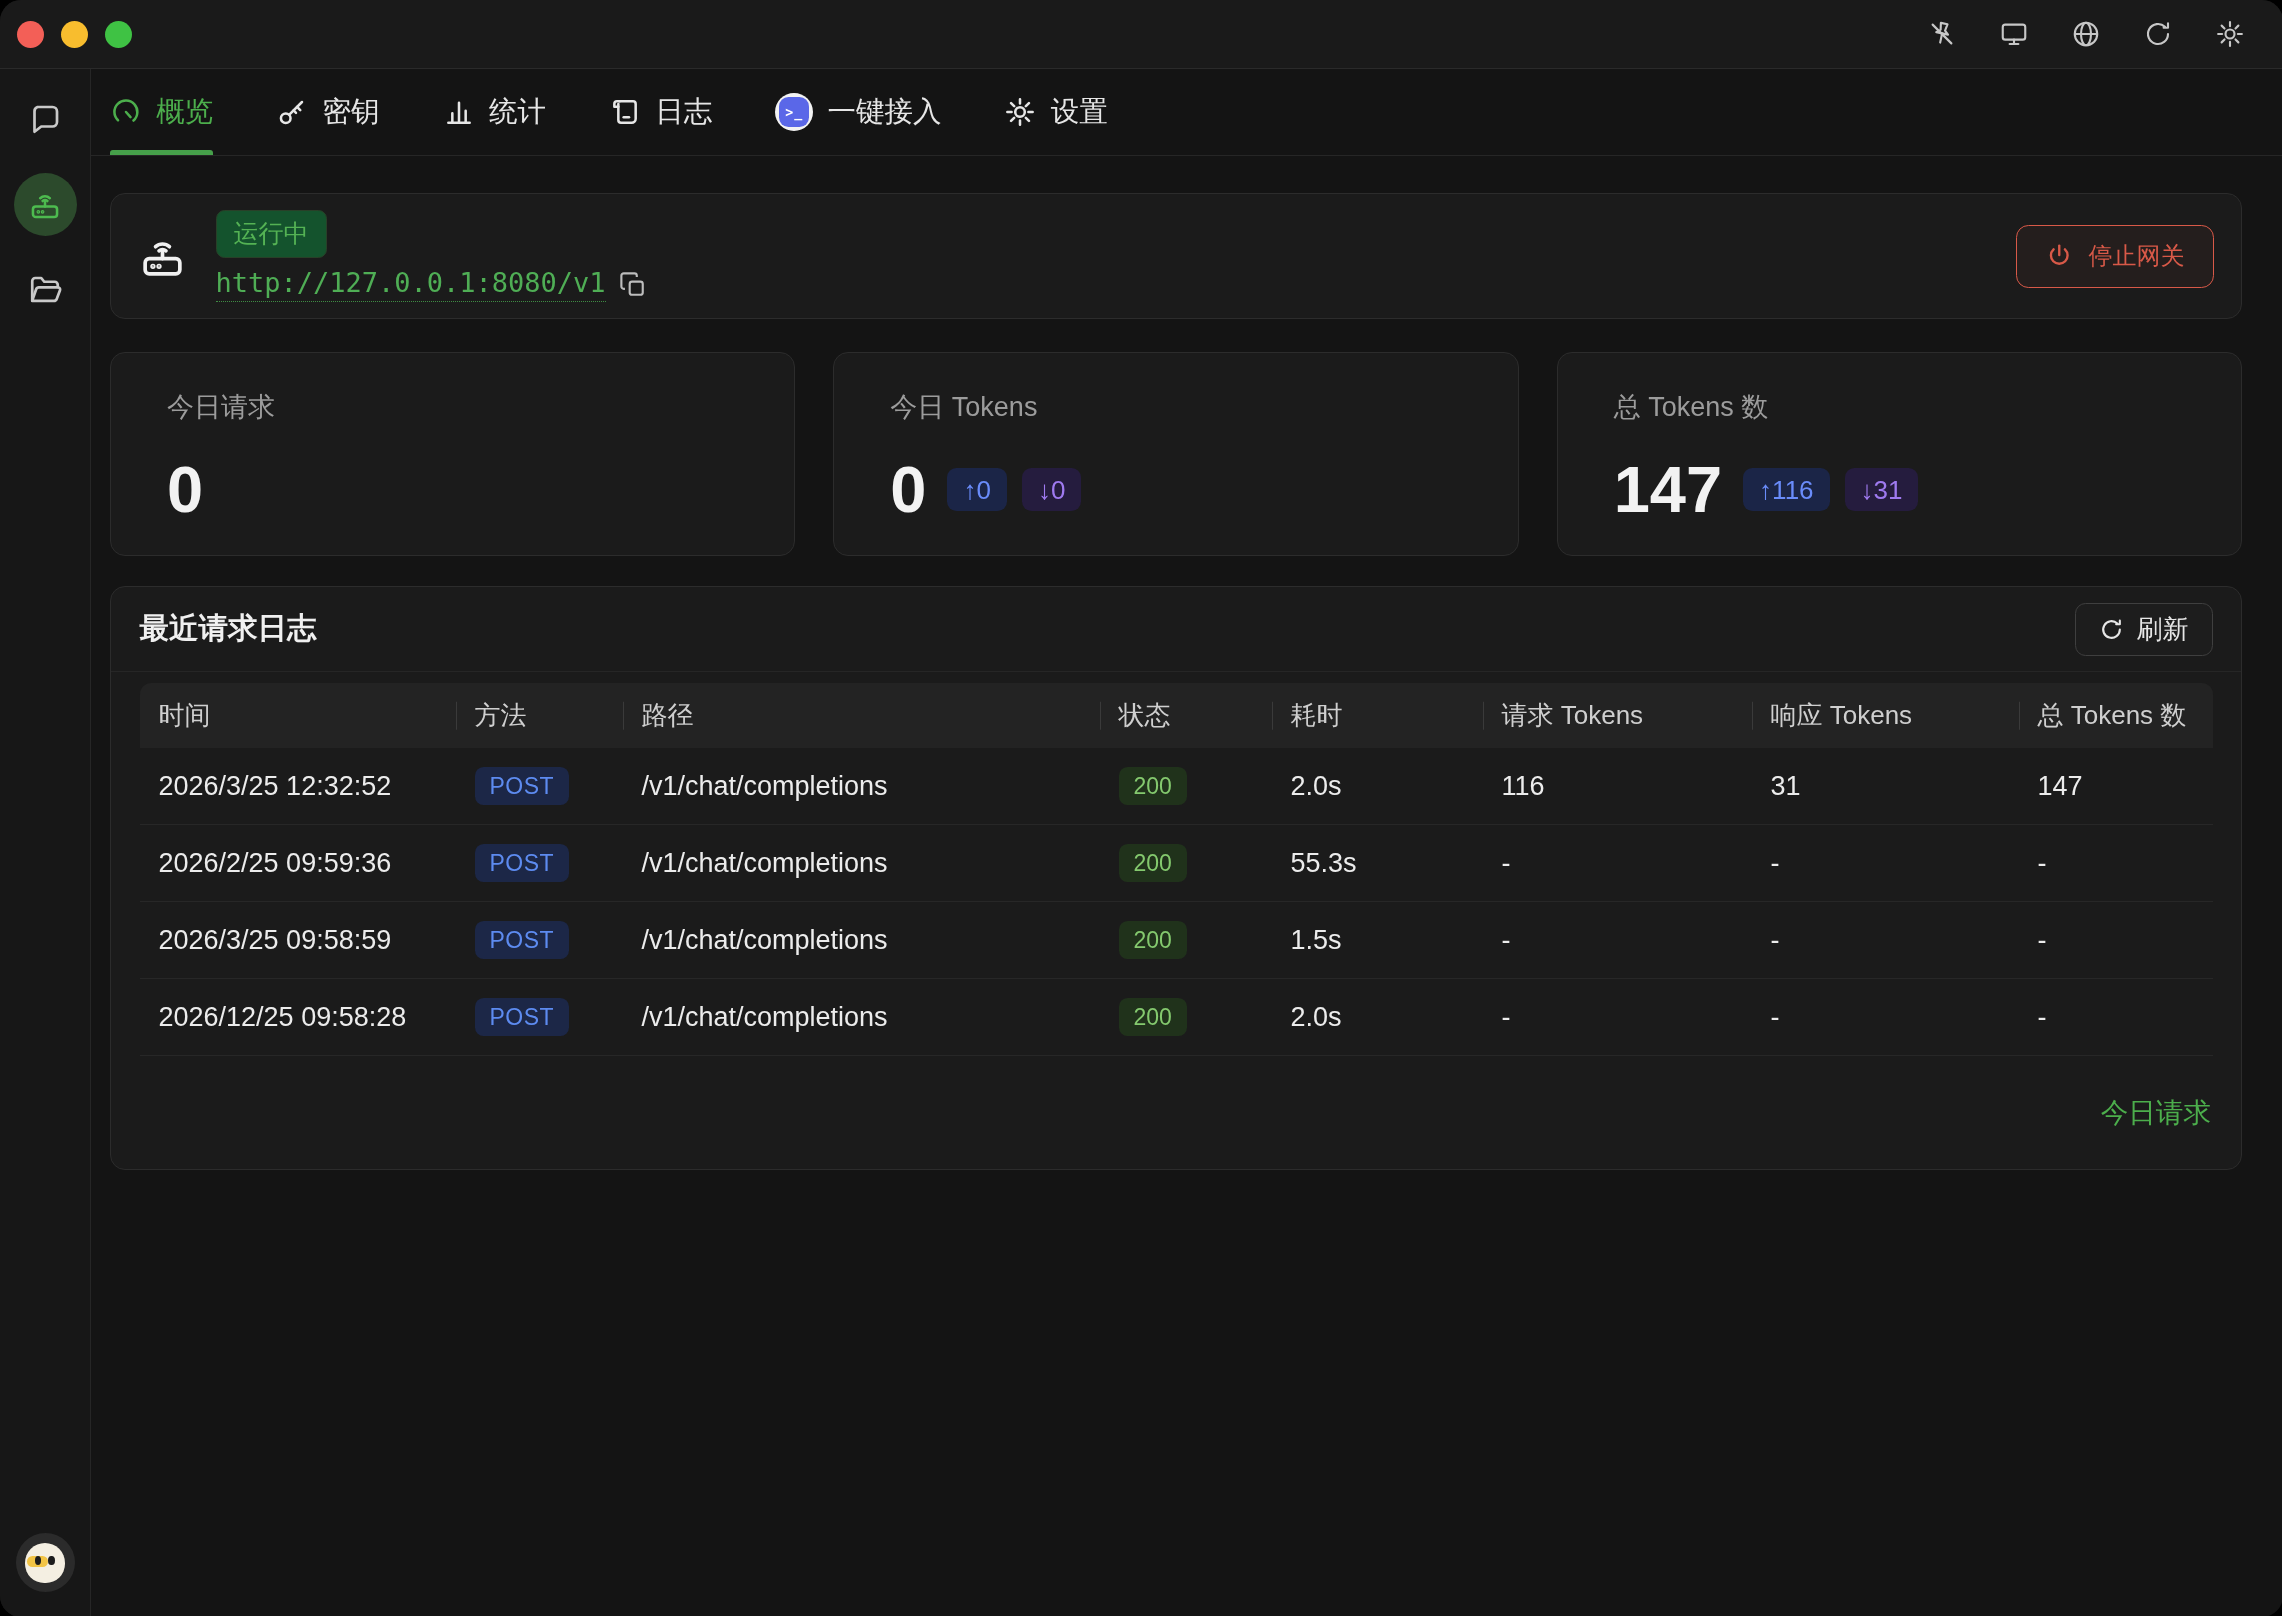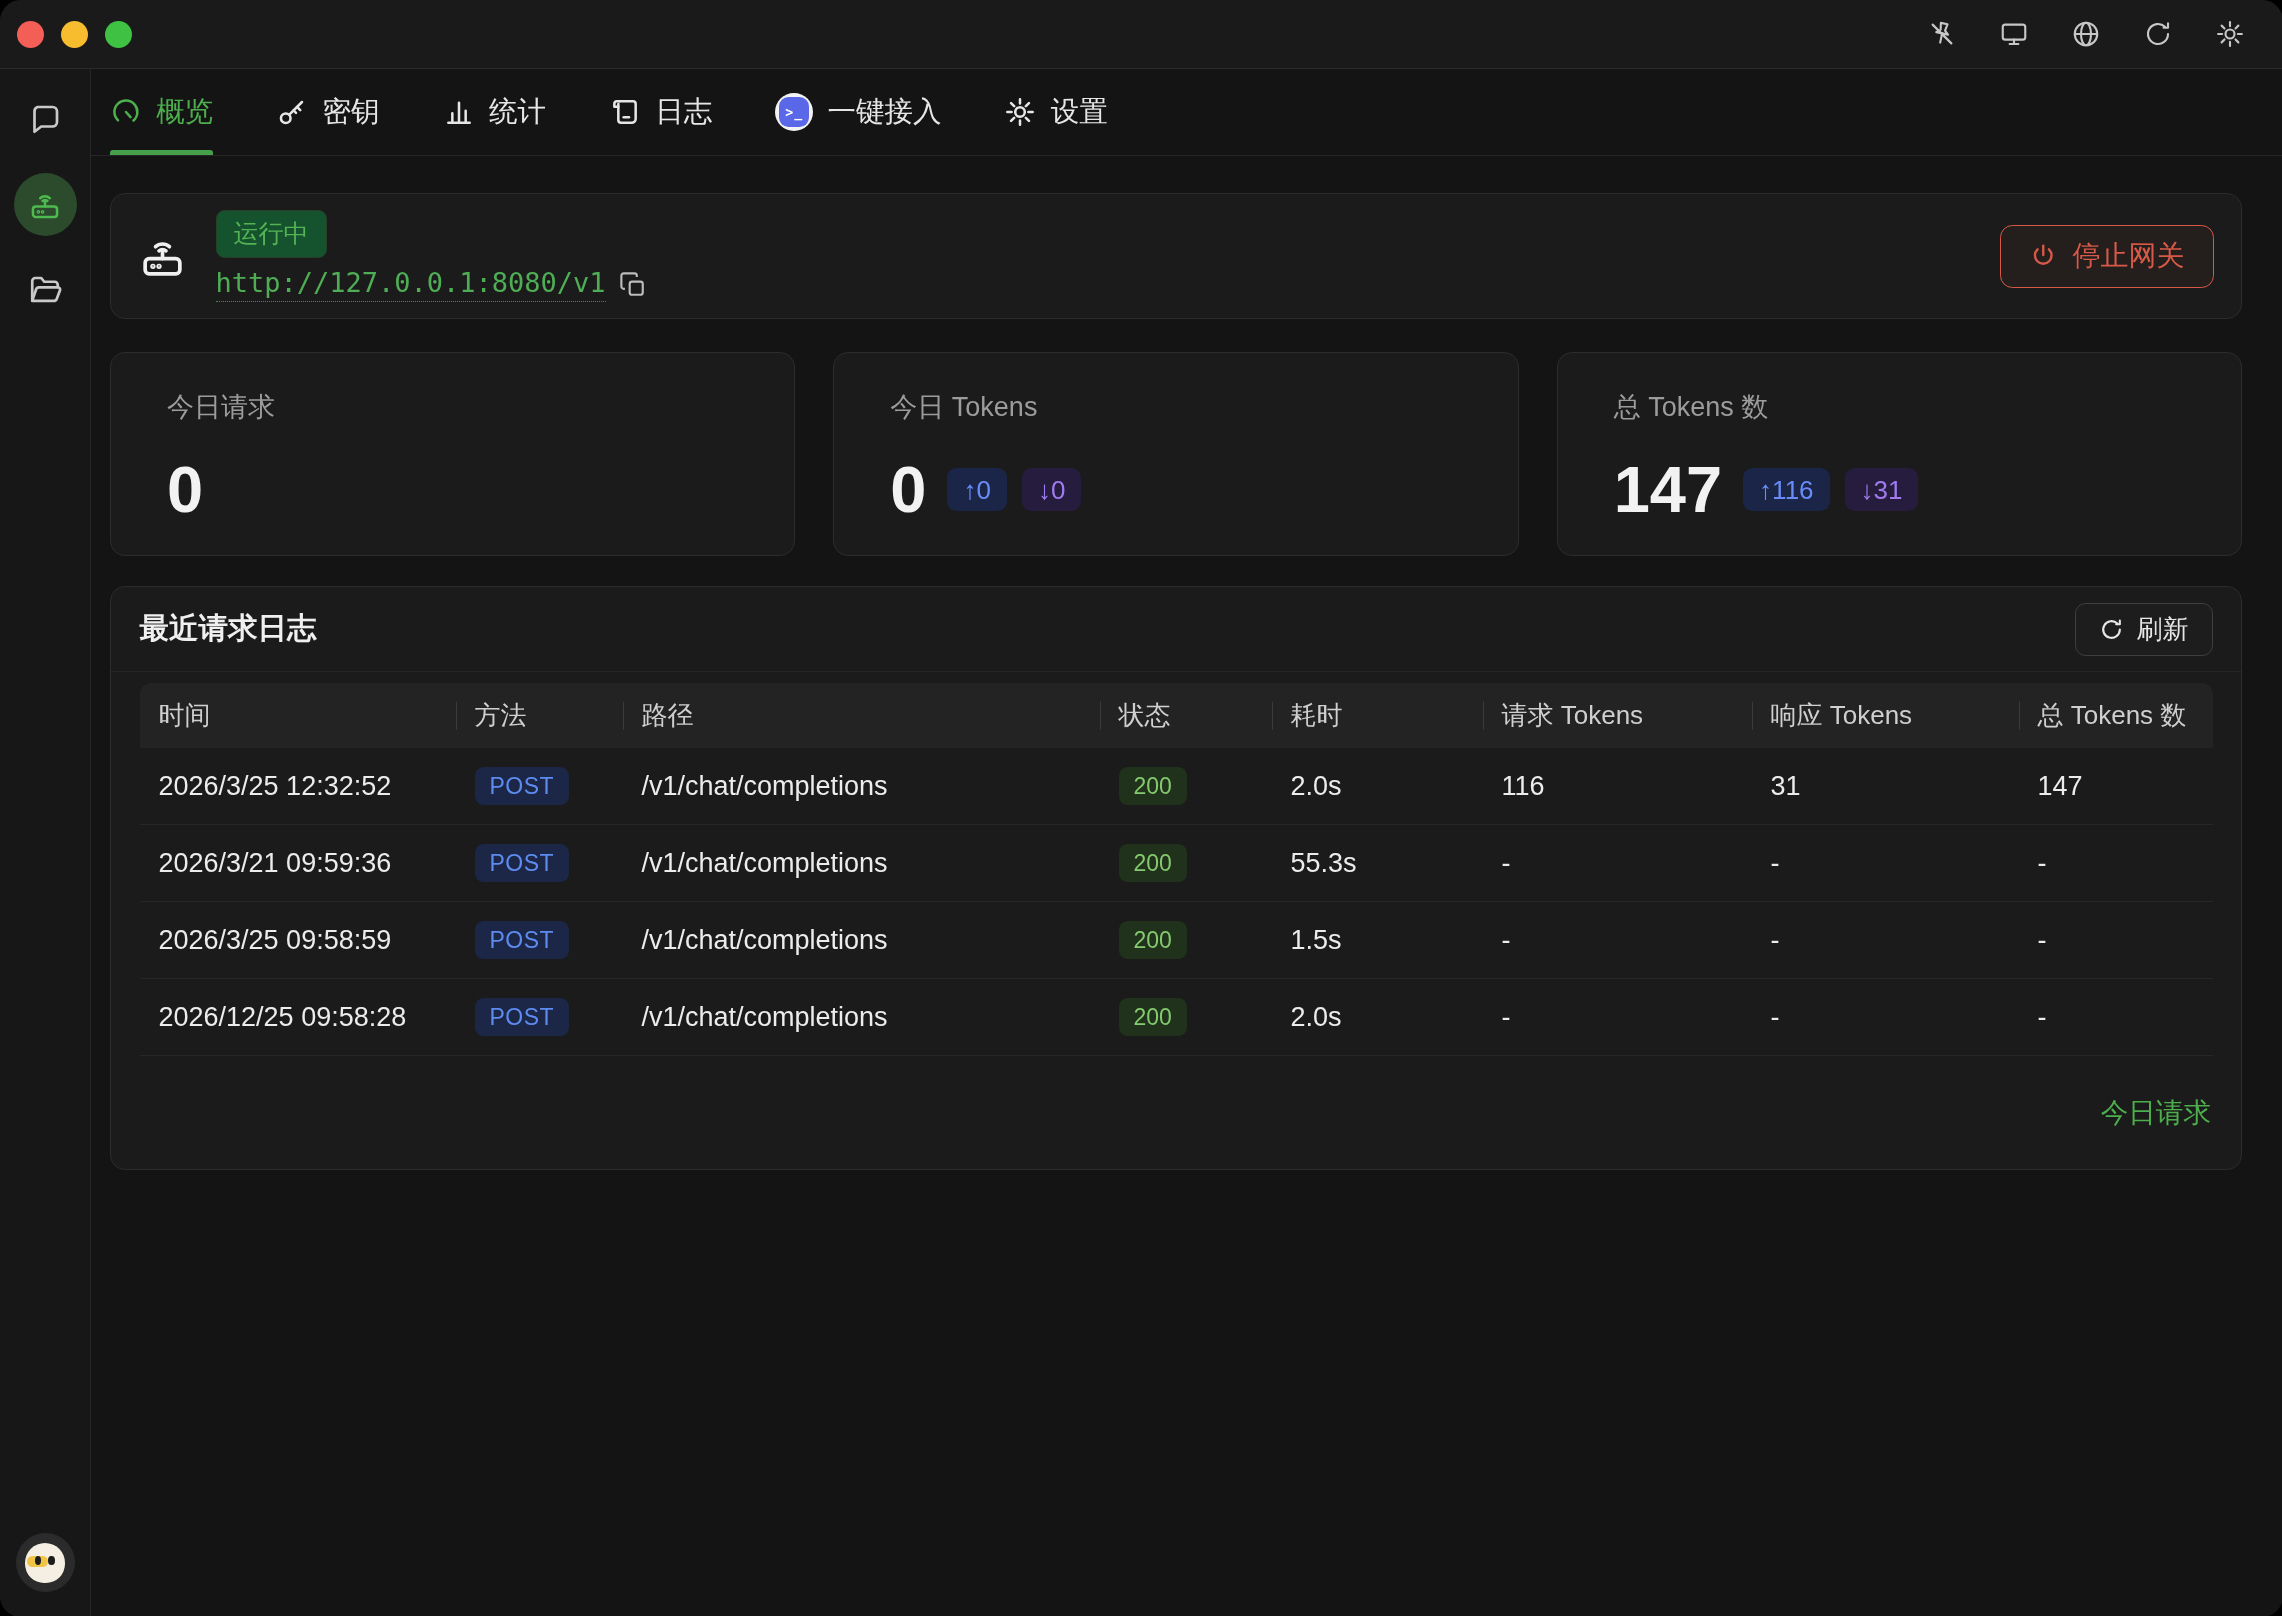--- a/index.html
+++ b/index.html
@@ -48,21 +48,21 @@
   
   .status-card{height:126px;display:flex;align-items:center;padding:0 27px;}
   .router-icon{color:#f0f0f0;}
   .router-icon svg{width:49px;height:49px;display:block;}
   .status-info{margin-left:28.5px;display:flex;flex-direction:column;gap:9.5px;}
   .status-badge{align-self:flex-start;background:#14532d;border:1px solid #284028;color:#54b254;font-size:25px;padding:6.7px 17px;border-radius:8.6px;}
   .url-row{display:flex;align-items:center;gap:13.3px;}
   .gateway-url{font-family:"DejaVu Sans Mono",monospace;font-size:27px;color:#4fae55;border-bottom:1.9px dotted #3f8c44;padding-bottom:2.9px;}
   .copy-icon{color:#bdbdbd;}
   .copy-icon svg{width:28.5px;height:28.5px;display:block;}
-  .stop-btn{margin-left:auto;display:flex;align-items:center;gap:15px;height:63px;padding:0 28.5px;border:1.9px solid #d85948;border-radius:12.4px;color:#d85948;font-size:28px;background:rgba(216,89,72,0.05);}
+  .stop-btn{margin-left:auto;display:flex;align-items:center;gap:15px;height:63px;padding:0 28.5px;border:1.9px solid #d85948;border-radius:12.4px;color:#d85948;font-size:24px;background:rgba(216,89,72,0.05);}
   .stop-btn svg{width:28.5px;height:28.5px;display:block;}
 
   
   .stats-row{display:flex;gap:38px;margin-top:33px;}
   .stat-card{flex:1;height:204px;padding:36px 56px;box-sizing:border-box;}
   .stat-label{font-size:27px;color:#9c9c9c;}
   .stat-value-row{display:flex;align-items:center;margin-top:32px;}
   .stat-value{font-size:65px;font-weight:600;color:#f2f2f2;line-height:1;}
   .pills{display:flex;gap:15px;margin-left:21px;}
   .pill{font-size:26px;padding:8.6px 16px;border-radius:9.5px;line-height:1;}
@@ -332,21 +332,21 @@
               <div class="td"><span class="badge method">POST</span></div>
               <div class="td">/v1/chat/completions</div>
               <div class="td"><span class="badge status">200</span></div>
               <div class="td">2.0s</div>
               <div class="td">116</div>
               <div class="td">31</div>
               <div class="td">147</div>
             </div>
 
             <div class="grid-row tr">
-              <div class="td">2026/3/21 09:59:36</div>
+              <div class="td">2026/2/25 09:59:36</div>
               <div class="td"><span class="badge method">POST</span></div>
               <div class="td">/v1/chat/completions</div>
               <div class="td"><span class="badge status">200</span></div>
               <div class="td">55.3s</div>
               <div class="td">-</div>
               <div class="td">-</div>
               <div class="td">-</div>
             </div>
 
             <div class="grid-row tr">

